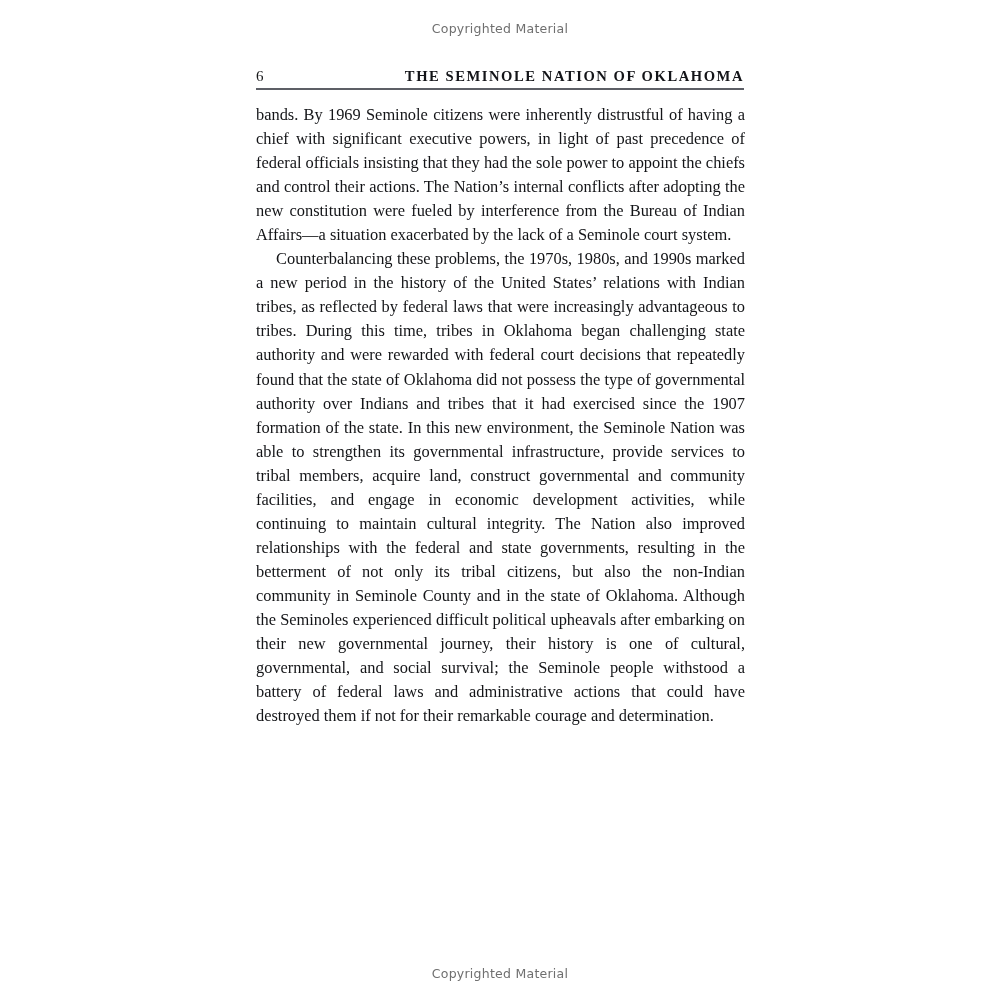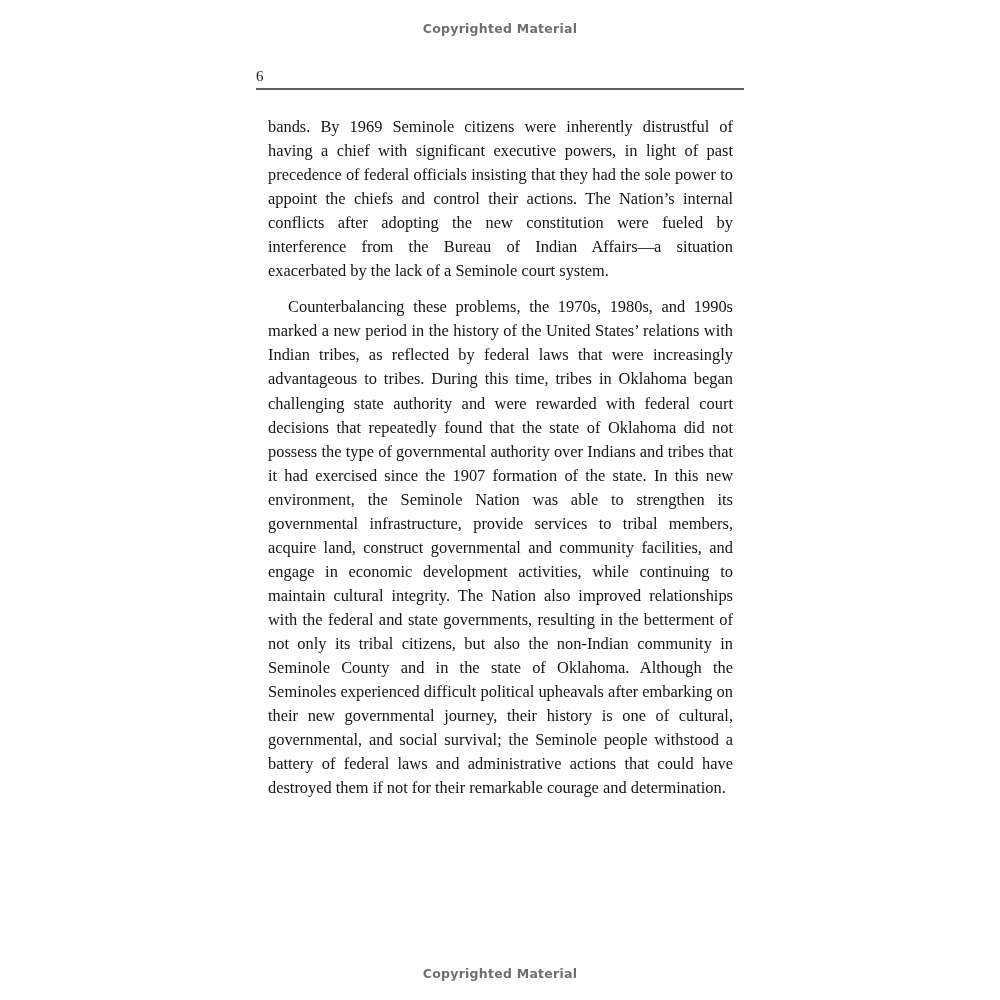--- a/index.html
+++ b/index.html
@@ -22,21 +22,20 @@
     position: absolute;
     left: 0;
     width: 1000px;
     text-align: center;
     font-family: "DejaVu Sans", "Liberation Sans", sans-serif;
     font-size: 12.5px;
     letter-spacing: 0.25px;
     color: #6f6f6f;
     white-space: nowrap;
     user-select: none;
-    font-weight: bold;
   }
   .watermark-top { top: 21px; }
   .watermark-bottom { top: 966px; }
 
   
   .running-head {
     position: absolute;
     left: 256px;
     top: 66px;
     width: 488px;
@@ -80,39 +79,40 @@
     width: 489px;
     font-size: 16.4px;
     line-height: 24.05px;
     color: #131417;
     text-align: justify;
     text-justify: inter-word;
     -webkit-hyphens: none;
     hyphens: none;
   }
   .textblock p {
-    margin: 12px;
+    margin: 0;
     text-indent: 0;
   }
   .textblock p.indented {
     text-indent: 20px;
     font-family: Liberation Serif, serif;
   }
   
   .textblock p { text-align-last: left; }
 </style>
 </head>
 <body>
 
 <div class="page">
 
   <div class="watermark watermark-top">Copyrighted Material</div>
 
   <div class="running-head">
     <div class="folio">6</div>
+    <div class="head-title">THE SEMINOLE NATION OF OKLAHOMA</div>
     <div class="head-rule"></div>
   </div>
 
   <div class="textblock">
     <p>bands. By 1969 Seminole citizens were inherently distrustful of having a chief with significant executive powers, in light of past precedence of federal officials insisting that they had the sole power to appoint the chiefs and control their actions. The Nation’s internal conflicts after adopting the new constitution were fueled by interference from the Bureau of Indian Affairs—a situation exacerbated by the lack of a Seminole court system.</p>
     <p class="indented">Counterbalancing these problems, the 1970s, 1980s, and 1990s marked a new period in the history of the United States’ relations with Indian tribes, as reflected by federal laws that were increasingly advantageous to tribes. During this time, tribes in Oklahoma began challenging state authority and were rewarded with federal court decisions that repeatedly found that the state of Oklahoma did not possess the type of governmental authority over Indians and tribes that it had exercised since the 1907 formation of the state. In this new environment, the Seminole Nation was able to strengthen its governmental infrastructure, provide services to tribal members, acquire land, construct governmental and community facilities, and engage in economic development activities, while continuing to maintain cultural integrity. The Nation also improved relationships with the federal and state governments, resulting in the betterment of not only its tribal citizens, but also the non-Indian community in Seminole County and in the state of Oklahoma. Although the Seminoles experienced difficult political upheavals after embarking on their new governmental journey, their history is one of cultural, governmental, and social survival; the Seminole people withstood a battery of federal laws and administrative actions that could have destroyed them if not for their remarkable courage and determination.</p>
   </div>
 
   <div class="watermark watermark-bottom">Copyrighted Material</div>
 

